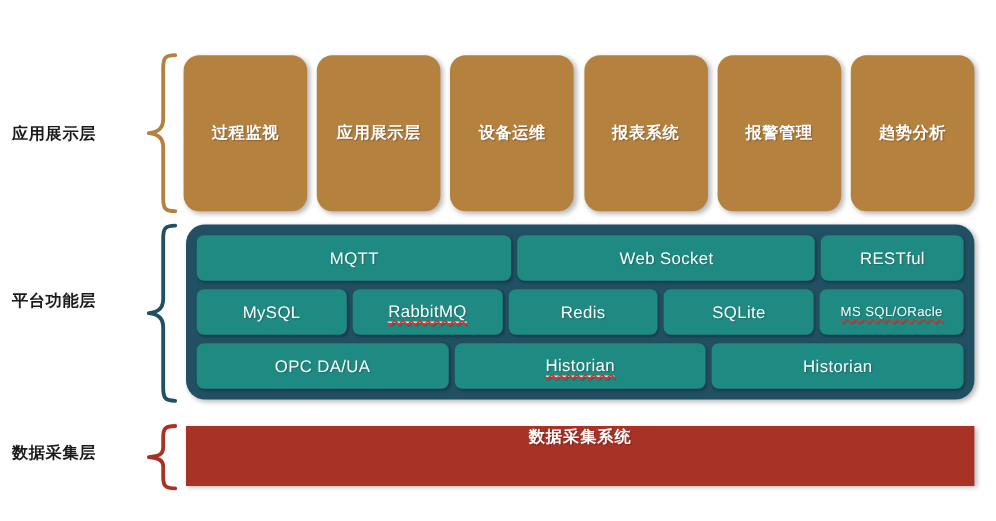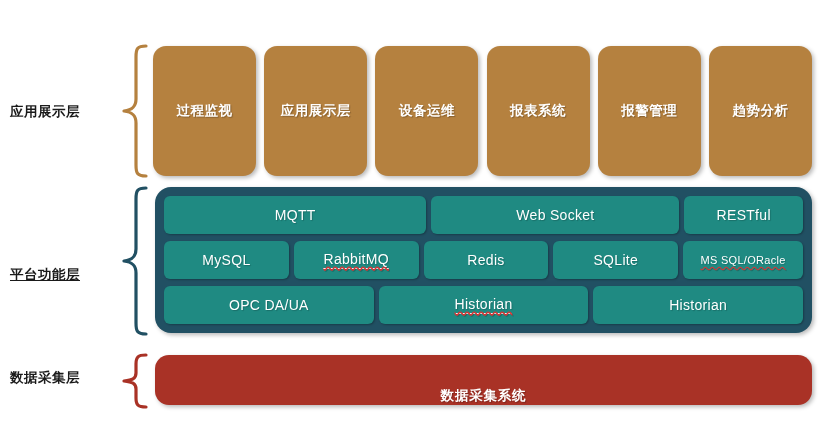--- a/index.html
+++ b/index.html
@@ -104,44 +104,44 @@
     border-bottom:1px solid #ffffff;
     padding-bottom:1px;
   }
 
   
   #data-bar{
     position:absolute;
     left:155px;top:355px;
     width:657px;height:50px;
     background:#A93226;
-    border-radius:14px;
+    border-radius:0;
     box-shadow:2px 2px 4px rgba(0,0,0,0.28);
     display:flex;
-    align-items:flex-end;
+    align-items:flex-start;
     justify-content:center;
     box-sizing:border-box;
   }
   #data-bar span{
     color:#ffffff;
     font-size:13.5px;
     font-weight:bold;
     letter-spacing:0.8px;
     text-shadow:1px 1px 1px rgba(0,0,0,0.25);
     white-space:nowrap;
   }
 </style>
 </head>
 <body>
 
 <div id="stage">
 
   <div class="layer-label" style="left:10px;top:105px;">应用展示层</div>
 
-  <div class="layer-label" style="left:10px;top:268px;text-decoration:underline;">平台功能层</div>
+  <div class="layer-label" style="left:10px;top:244px;">平台功能层</div>
 
   <div class="layer-label" style="left:10px;top:371px;">数据采集层</div>
 
   <div class="brace" style="left:121px;top:44px;">
     <svg width="28" height="134" viewBox="0 0 28 134">
       <path d="M25 2 C16 2 15 5 15 13 L15 55 C15 63 11 66 3 67 C11 68 15 71 15 79 L15 121 C15 129 16 132 25 132" fill="none" stroke="#B5813F" stroke-width="3.2" stroke-linecap="round" stroke-linejoin="round"></path>
     </svg>
   </div>
 
   <div class="brace" style="left:121px;top:186px;">

